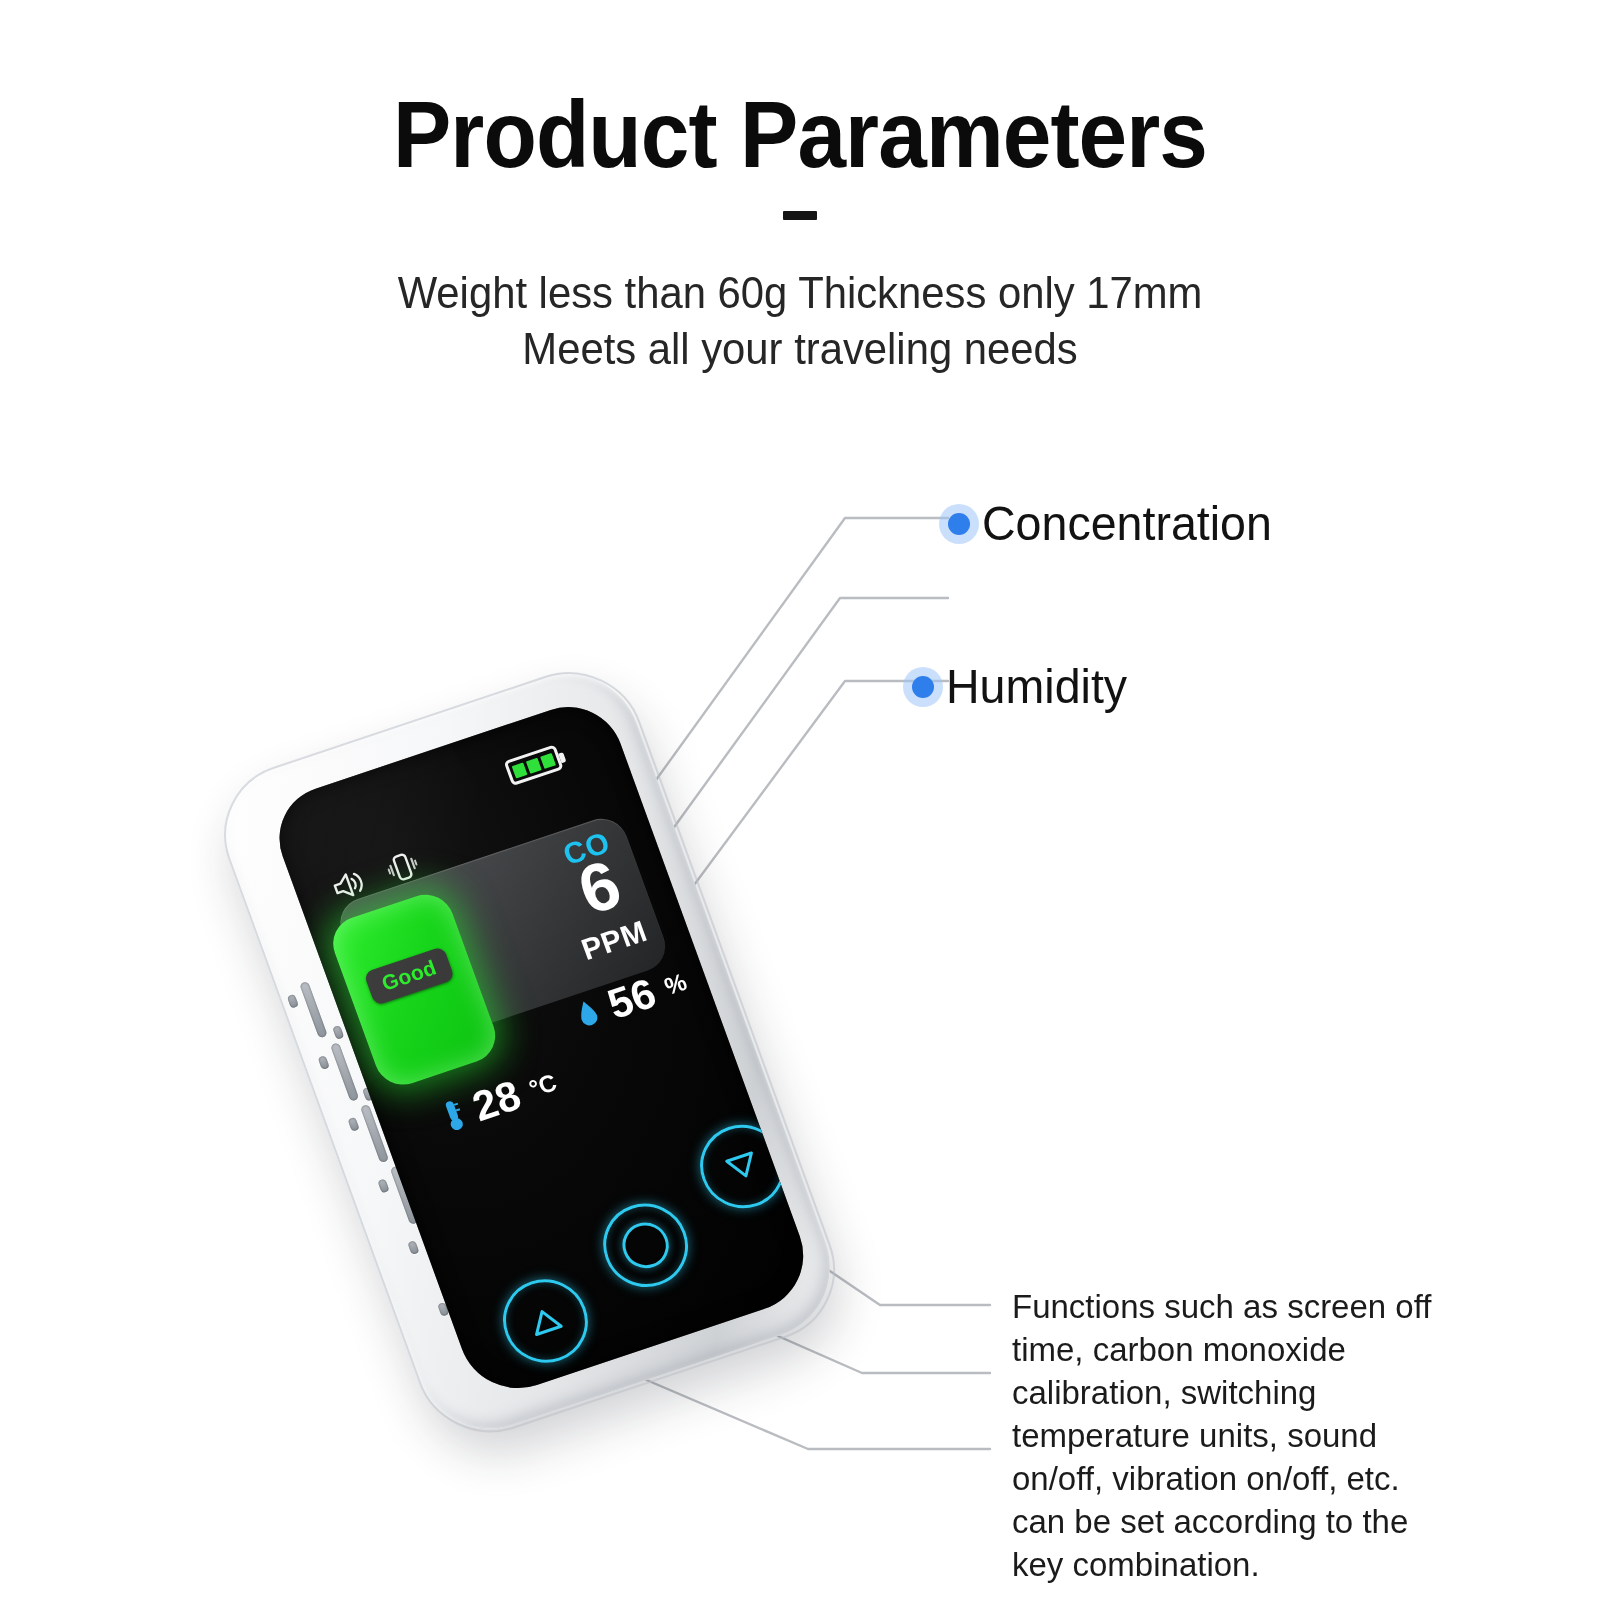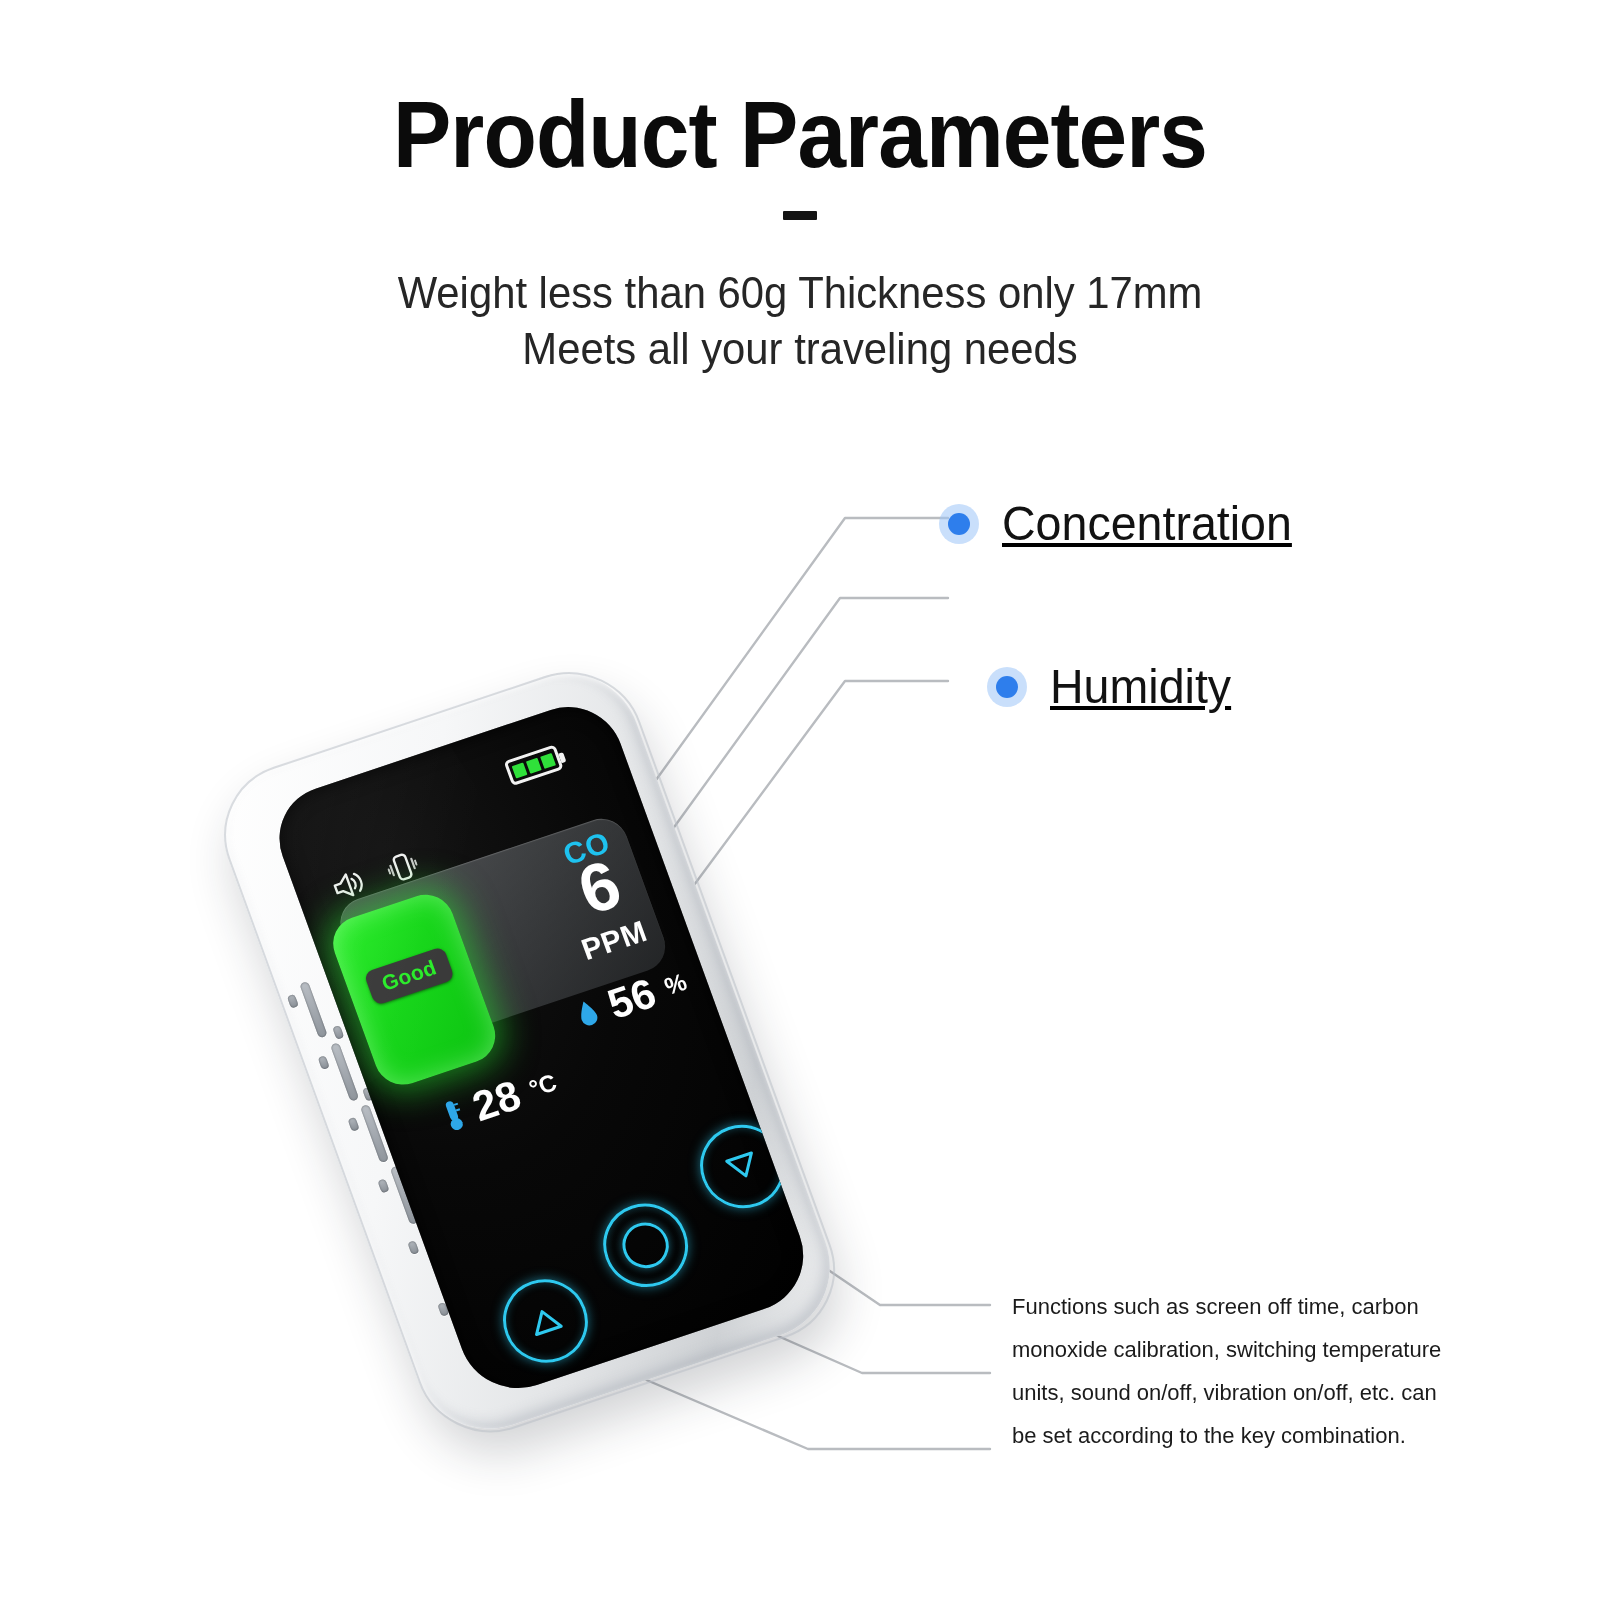--- a/index.html
+++ b/index.html
@@ -35,22 +35,21 @@
     line-height:56px;
     color:#262626;
     font-weight:400;
     transform:scaleX(.95);
   }
 
   
   .callout{
     position:absolute;
     display:flex;align-items:center;
-    gap:32px;
-    text-decoration:underline;
+    gap:12px;
   }
   .cdot{
     position:relative;width:22px;height:22px;flex:0 0 auto;
   }
   .cdot::before{
     content:"";position:absolute;left:-9px;top:-9px;
     width:40px;height:40px;border-radius:50%;
     background:#9cc4f7;opacity:.55;
   }
   .cdot::after{
@@ -60,21 +59,21 @@
   }
   .clabel{
     font-size:48px;color:#121212;font-weight:400;white-space:nowrap;
     transform:scaleX(.97);transform-origin:left center;
   }
 
   
   .desc{
     position:absolute;
     left:1012px;top:1252px;width:440px;
-    font-size:22px;line-height:43px;color:#1b1b1b;
+    font-size:33px;line-height:43px;color:#1b1b1b;
     font-weight:400;
   }
 
   
   #lines{position:absolute;left:0;top:0;width:1600px;height:1600px;pointer-events:none;}
 
   
   #device-wrap{
     position:absolute;left:192px;top:628px;
     width:680px;height:840px;
@@ -231,21 +230,21 @@
       <path d="M 762 1192 L 880 1272 L 990 1272"></path>
       <path d="M 662 1252 L 862 1340 L 990 1340"></path>
       <path d="M 560 1310 L 808 1416 L 990 1416"></path>
     </g>
   </svg>
 
   <div class="callout" style="left:948px;top:463px;">
     <span class="cdot"></span>
     <span class="clabel">Concentration</span>
   </div>
-  <div class="callout" style="left:996px;top:626px;">
+  <div class="callout" style="left:912px;top:626px;">
     <span class="cdot"></span>
     <span class="clabel">Humidity</span>
   </div>
 
   <div class="desc">Functions such as screen off time, carbon monoxide calibration, switching temperature units, sound on/off, vibration on/off, etc. can be set according to the key combination.</div>
 
   <div id="device-wrap">
     <div class="device">
       <div class="shell"></div>
       <div class="shell-edge"></div>

